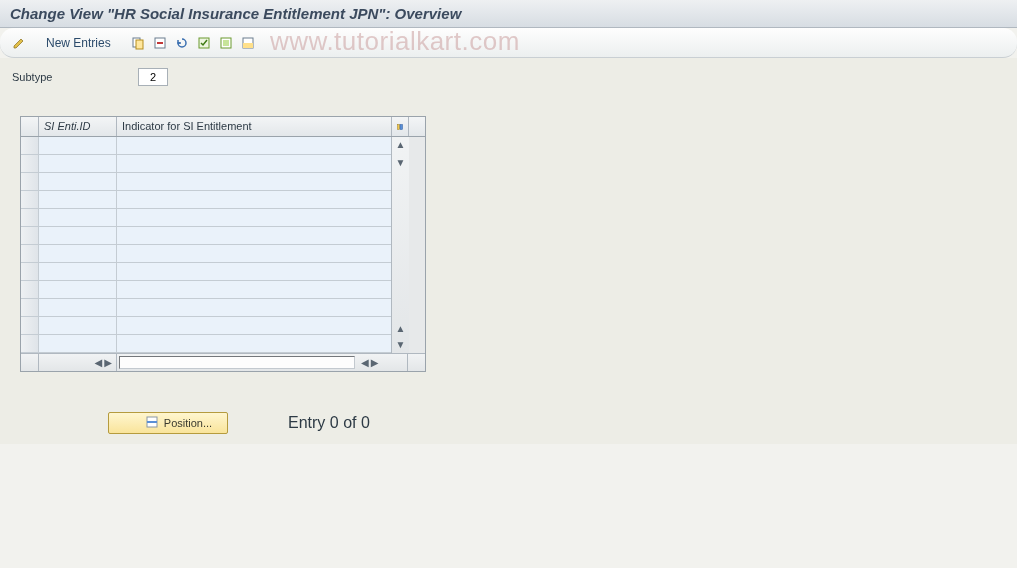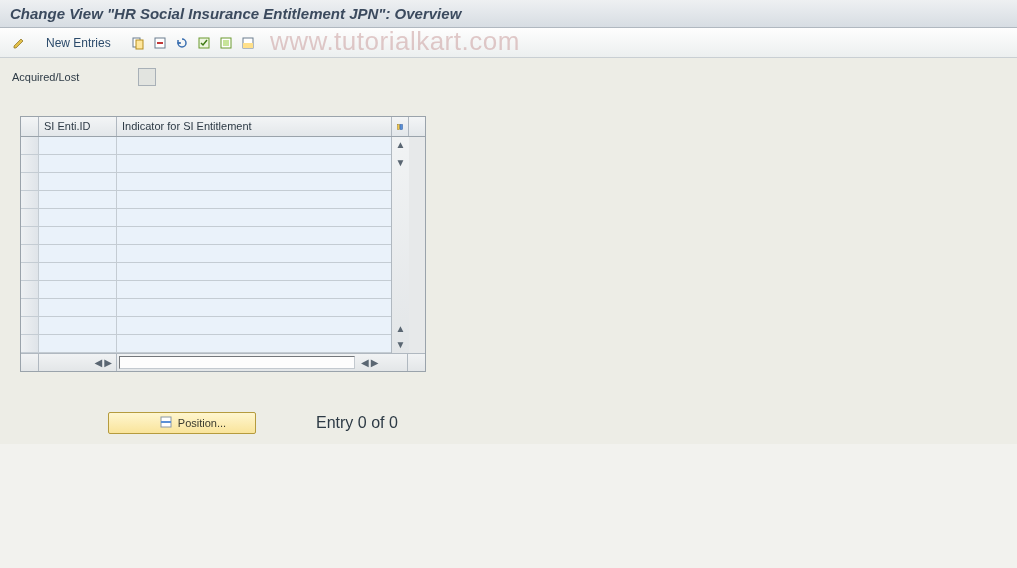--- a/index.html
+++ b/index.html
@@ -24,20 +24,21 @@
       color: #3b4a5e;
     }
     .toolbar {
       background: linear-gradient(#fefefe, #ecefef);
       border-bottom: 1px solid #c9cfd3;
       padding: 4px 10px;
       display: flex;
       align-items: center;
       gap: 4px;
       height: 30px;
+      border-radius: 14px;
     }
     .toolbar-icon-btn {
       width: 18px; height: 18px;
       display: inline-flex;
       align-items: center;
       justify-content: center;
       cursor: pointer;
       border-radius: 2px;
     }
     .toolbar .new-entries {
@@ -76,21 +77,21 @@
       border-bottom: 1px solid #9aa3ab;
       height: 20px;
     }
     .tbl-h {
       border-right: 1px solid #b0b8c0;
       padding: 3px 5px;
       font-size: 11px;
       color: #2d3a45;
     }
     .tbl-h.selcol { width: 18px; }
-    .tbl-h.col1 { width: 78px; }
+    .tbl-h.col1 { width: 78px; font-style: italic; }
     .tbl-h.col2 { width: 274px; border-right: none; }
     .tbl-h.corner { width: 18px; border-left: 1px solid #b0b8c0; display:flex; align-items:center; justify-content:center; }
     .tbl-body { display: flex; }
     .tbl-grid { }
     .tbl-row { display: flex; height: 18px; }
     .tbl-row .cell {
       border-right: 1px solid #c4ccd3;
       border-bottom: 1px solid #c4ccd3;
       background: #eaf2fa;
     }
@@ -113,21 +114,21 @@
     .hscroll-row .navbtns2 { width:50px; display:flex; align-items:center; justify-content:flex-start; gap:2px; padding-left:4px; }
     .hscroll-row .corner { width:18px; border-left:1px solid #b0b8c0; }
     .tri { font-size: 10px; color:#5a6672; line-height:1; cursor:pointer;}
 
     .bottom-row {
       margin-top: 40px;
       margin-left: 96px;
       display:flex; align-items:center; gap: 60px;
     }
     .position-btn {
-      width: 148px; height: 22px;
+      width: 120px; height: 22px;
       background: linear-gradient(#fff6cf,#f9e49b);
       border: 1px solid #b59b3e;
       border-radius: 2px;
       display:flex; align-items:center; justify-content:center;
       font-size: 11px; color:#3a3a2e; cursor:pointer;
       gap: 6px;
       padding-left: 22px;
     }
     .position-btn .pic { font-size:12px; }
     .entry-label { font-size: 16px; color:#2d3a45; }
@@ -191,22 +192,22 @@
   <span class="toolbar-icon-btn">
     <svg width="14" height="14" viewBox="0 0 14 14">
         <rect x="2" y="2" width="10" height="10" fill="#fff" stroke="#6a7c8e"></rect>
         <rect x="2" y="7" width="10" height="5" fill="#ffe08a"></rect>
       </svg>
   </span>
 </div>
 
 <div class="content-area">
   <div class="form-row">
-    <span class="form-label">Acquired/Lost</span>
-    <input class="form-input aqlost" readonly="" value="" style="">
+    <span class="form-label">Subtype</span>
+    <input class="form-input subtype" value="2" style="">
   </div>
 
   <div class="table-wrap">
     <div class="tbl-header-row">
       <div class="tbl-h selcol"></div>
       <div class="tbl-h col1">SI Enti.ID</div>
       <div class="tbl-h col2">Indicator for SI Entitlement</div>
       <div class="tbl-h corner">
         <svg width="12" height="12" viewBox="0 0 12 12">
             <rect x="1" y="1" width="4" height="10" fill="#f2c94c" stroke="#a07c1a"></rect>

